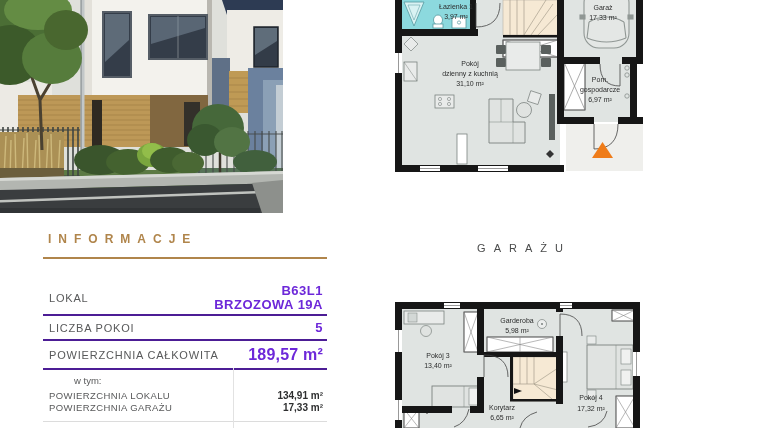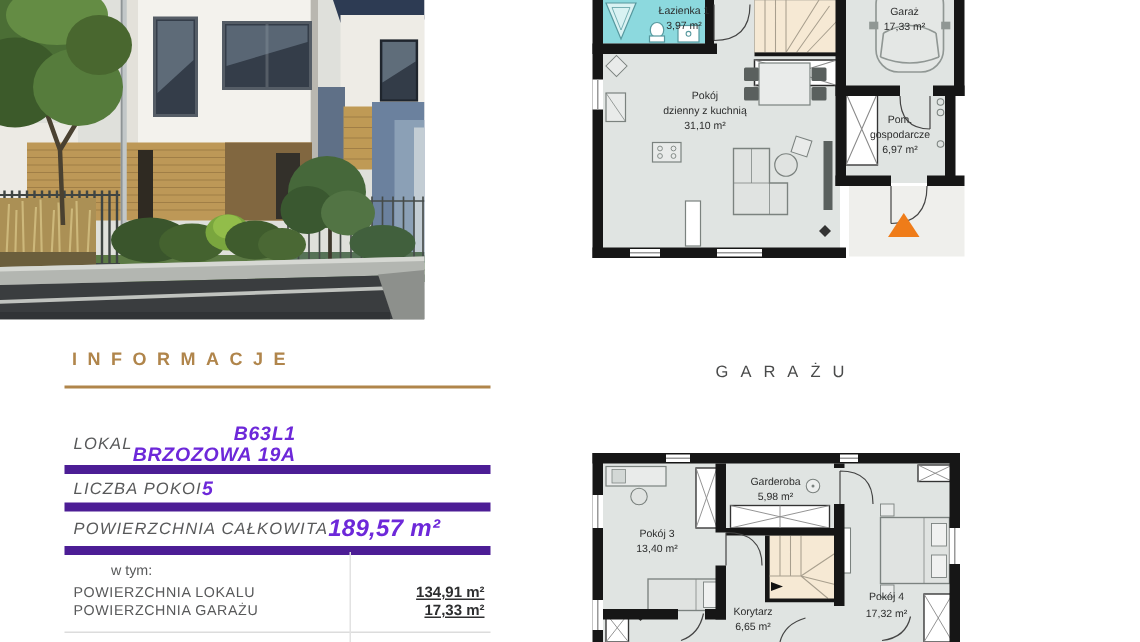--- a/index.html
+++ b/index.html
@@ -15,36 +15,36 @@
   .compass { position:absolute; left:648px; top:288px; width:46px; height:70px; }
 
   svg text { font-family:"Liberation Sans", sans-serif; }
   .room-label { font-size:7px; fill:#2c2d2d; text-anchor:middle; }
 
   .info { position:absolute; left:43px; top:232px; width:284px; color:#58595a; }
   .info-heading { margin-left:5px; font-size:12px; font-weight:700; letter-spacing:7px; color:#b0854b; }
   .gold-rule { height:2px; background:#b0854b; margin-top:11px; }
   .tbl { position:relative; margin-top:23px; }
   .vline { position:absolute; left:190px; top:86px; width:1px; height:104px; background:#e2e2e2; }
-  .row { display:flex; align-items:center;
-         border-bottom:6px solid #4c1d95; padding:0 4px 0 6px;font-style:italic; }
+  .row { display:flex; justify-content:space-between; align-items:center;
+         border-bottom:2px solid #4c1d95; padding:0 4px 0 6px; }
   .row-lokal { height:34px; }
   .row-pokoje { height:25px; }
   .row-calk { height:29px; }
   .lbl { font-size:11px; letter-spacing:0.8px; font-weight:400; color:#58595a; }
   .val { text-align:right; font-weight:700; color:#6d28d9; font-size:13px; letter-spacing:0.5px; }
   .val-2line { line-height:14px; }
   .val-xl { font-size:16px; letter-spacing:0.2px; }
   .row-wtym { display:flex; justify-content:space-between; align-items:stretch;
               border-bottom:1px solid #dcdcdc; padding:5px 4px 7px 6px; }
   .wtym-left { flex:1; }
   .wt { font-size:9.5px; margin-bottom:4px;margin-left:25px; }
   .sub { font-size:9.5px; letter-spacing:0.4px; line-height:12px; }
   .wtym-right { width:90px; display:flex; flex-direction:column; justify-content:flex-end; text-align:right; }
-  .subv { font-size:10px; font-weight:700; line-height:12px; color:#2e2f30;text-decoration:underline; }
+  .subv { font-size:10px; font-weight:700; line-height:12px; color:#2e2f30; }
 
   .pietro { position:absolute; left:420px; top:242px; width:200px; text-align:center;
             font-size:11px; letter-spacing:8px; color:#4a4b4b; font-weight:500; padding-left:8px; }
 </style>
 </head>
 <body>
 
 <div class="page">
 
   <div class="photo">

